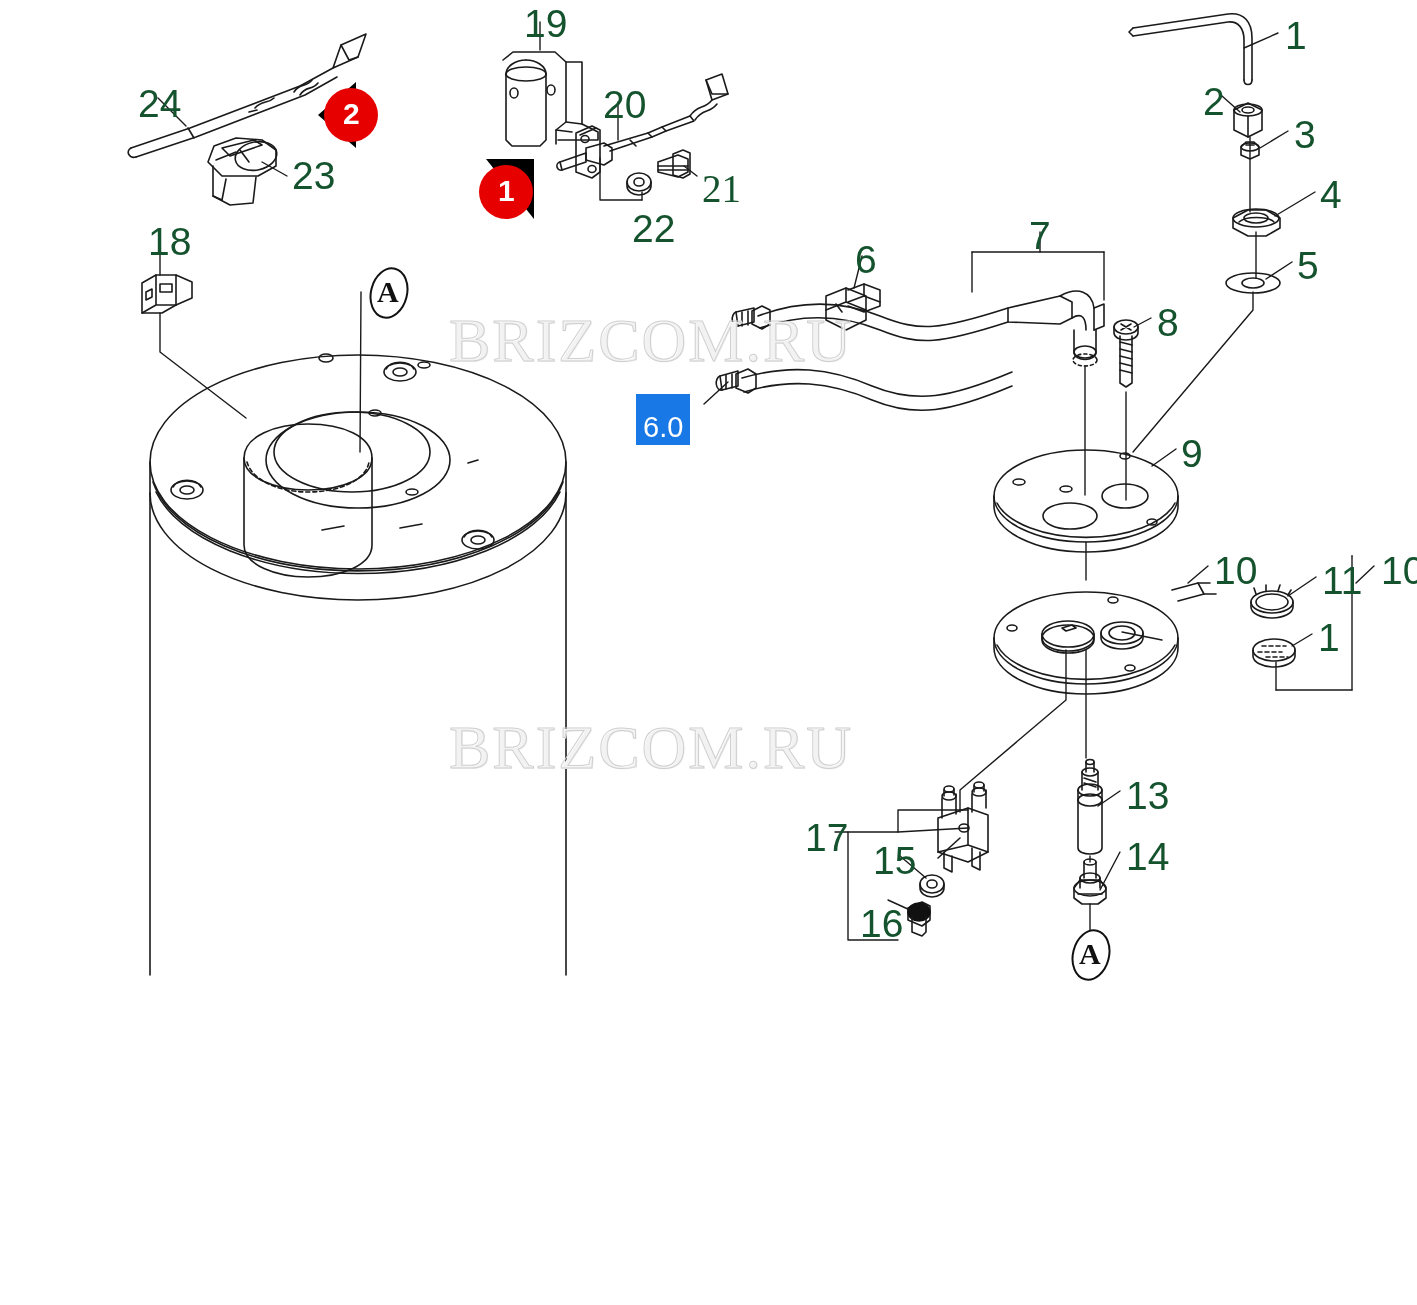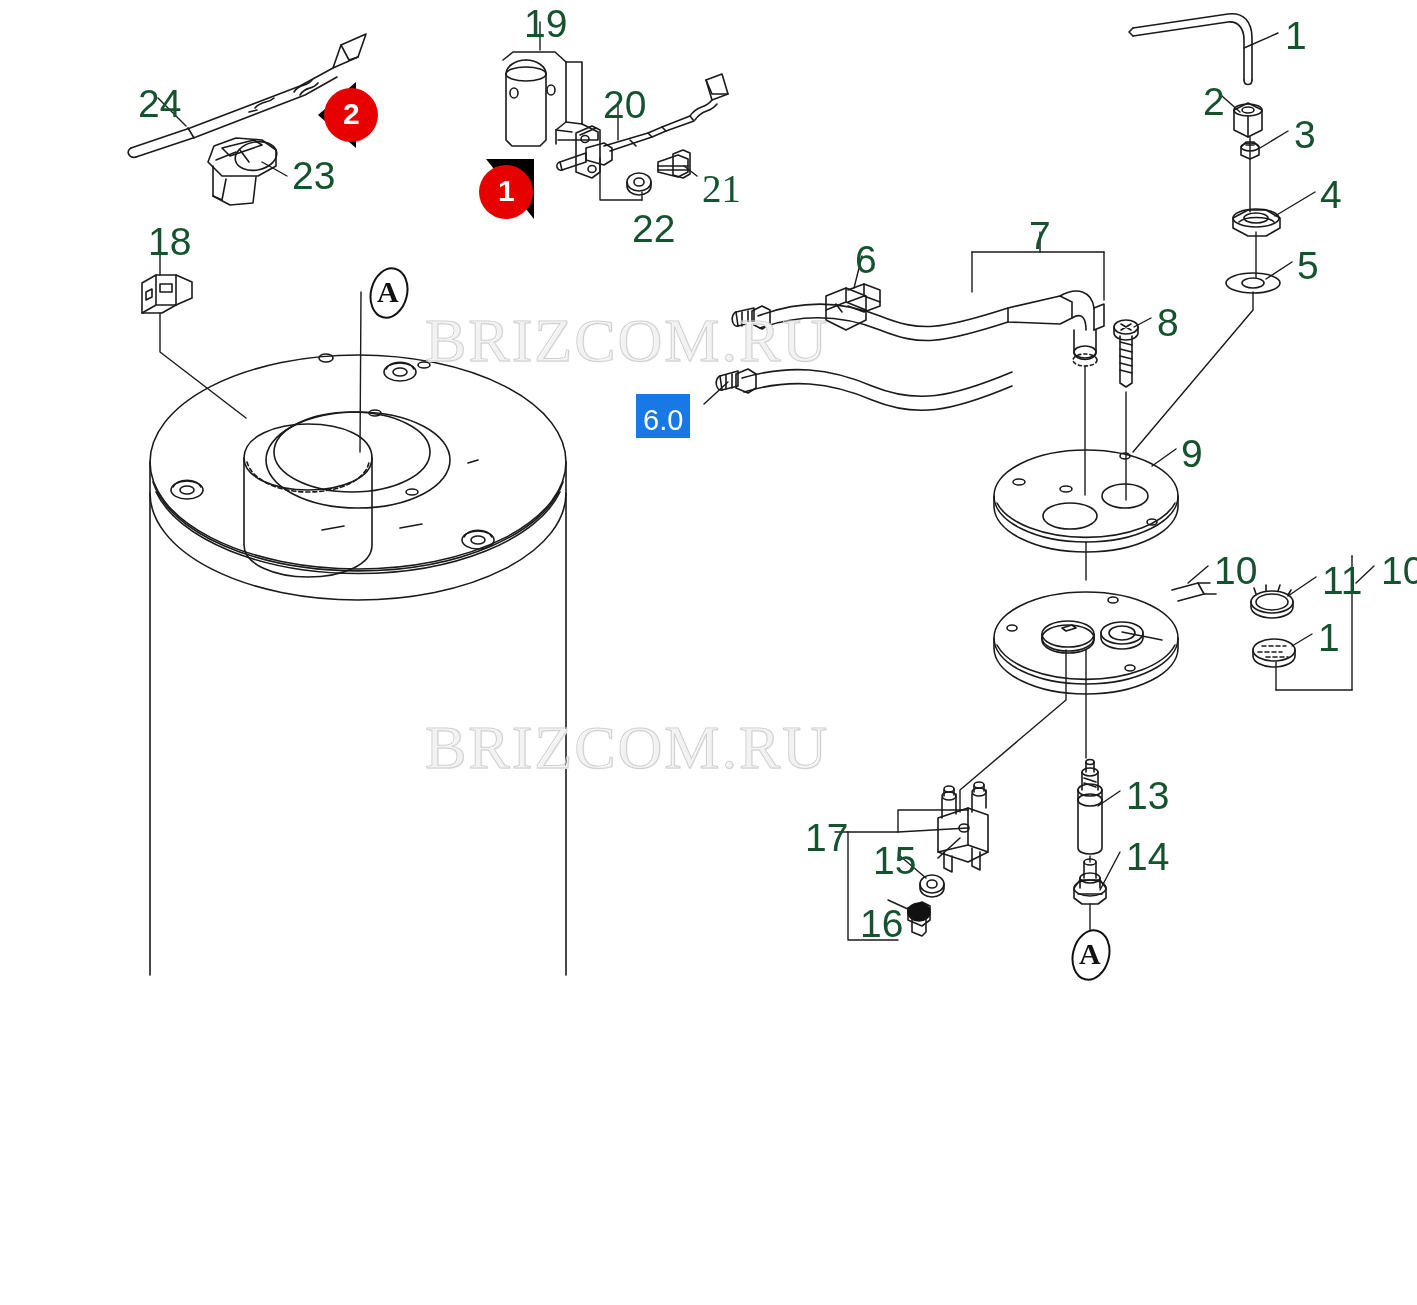--- a/index.html
+++ b/index.html
@@ -5,23 +5,23 @@
   html,body{margin:0;padding:0;background:#ffffff;}
   body{width:1417px;height:1305px;position:relative;overflow:hidden;
        font-family:"Liberation Sans",sans-serif;}
   #stage{position:absolute;left:0;top:0;width:1417px;height:1305px;}
   svg.layer{position:absolute;left:0;top:0;width:1417px;height:1305px;overflow:visible;}
   .num{position:absolute;font-family:"Liberation Sans",sans-serif;font-size:39px;
        color:#14532d;line-height:1;white-space:nowrap;}
   .wm{position:absolute;font-family:"Liberation Serif",serif;font-weight:400;
       letter-spacing:2px;white-space:nowrap;color:transparent;
       -webkit-text-stroke:1px #cfcfcf;text-shadow:1px 1px 0 #f2f2f2;
-      user-select:none;}
+      user-select:none;margin-left:24px;}
   .tag60{position:absolute;background:#1879E6;color:#ffffff;font-size:29px;
-         font-family:"Liberation Sans",sans-serif;padding:11px 7px 3px 7px;
+         font-family:"Liberation Sans",sans-serif;padding:18px 7px 3px 7px;
          line-height:1.05;letter-spacing:0px;}
   .mark{position:absolute;width:84px;height:66px;}
   .markNum{position:absolute;color:#fff;font-size:30px;font-weight:bold;
            font-family:"Liberation Sans",sans-serif;}
 </style>
 </head>
 <body>
 
 <div id="stage">
 

